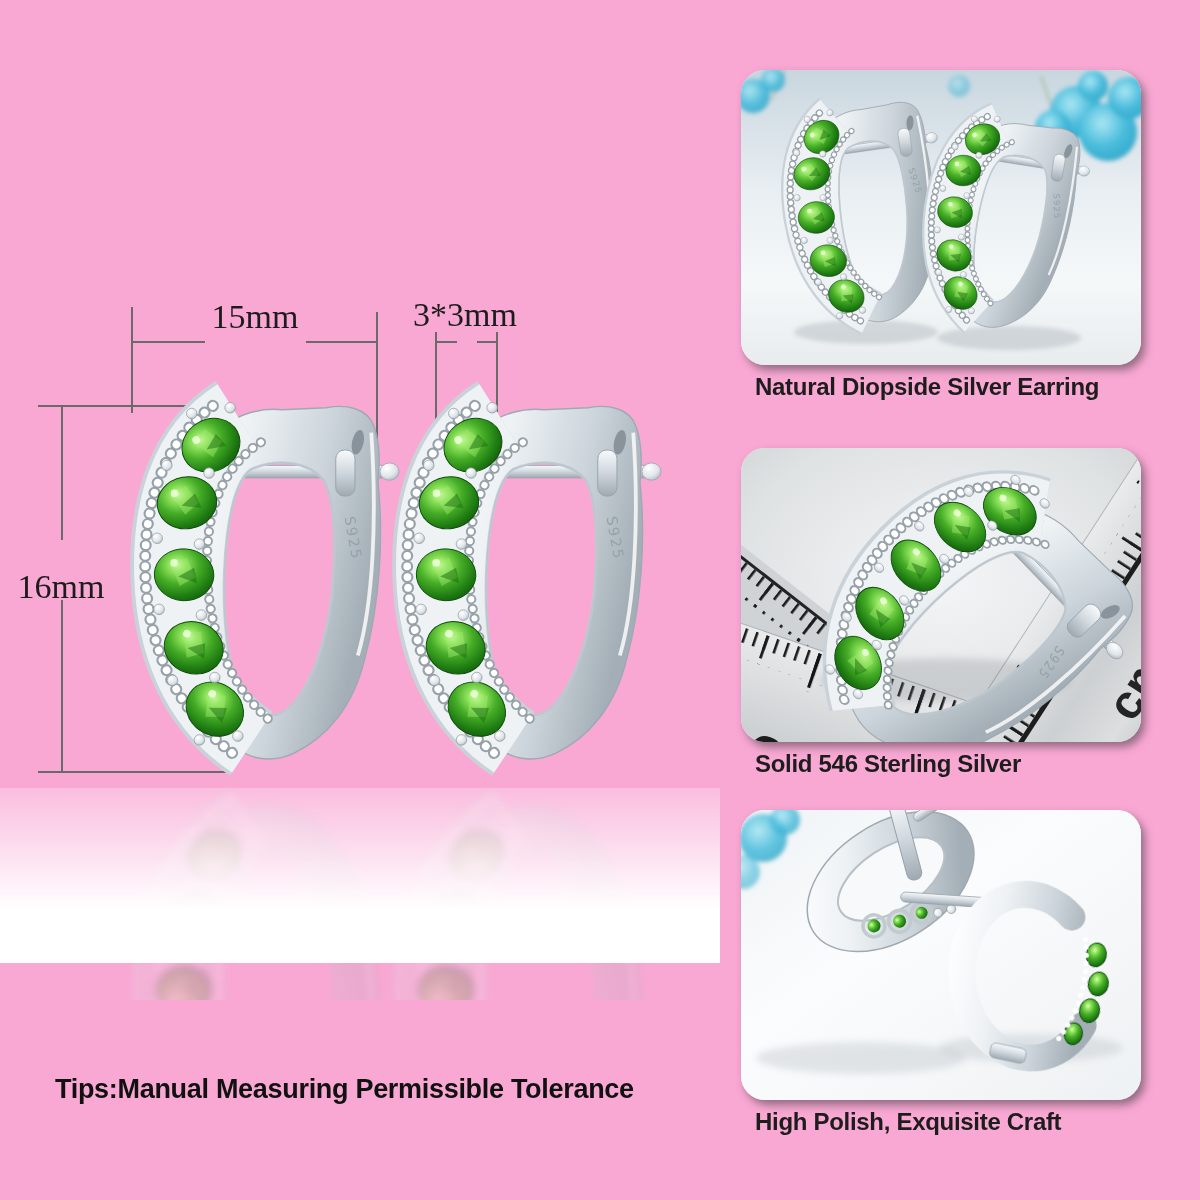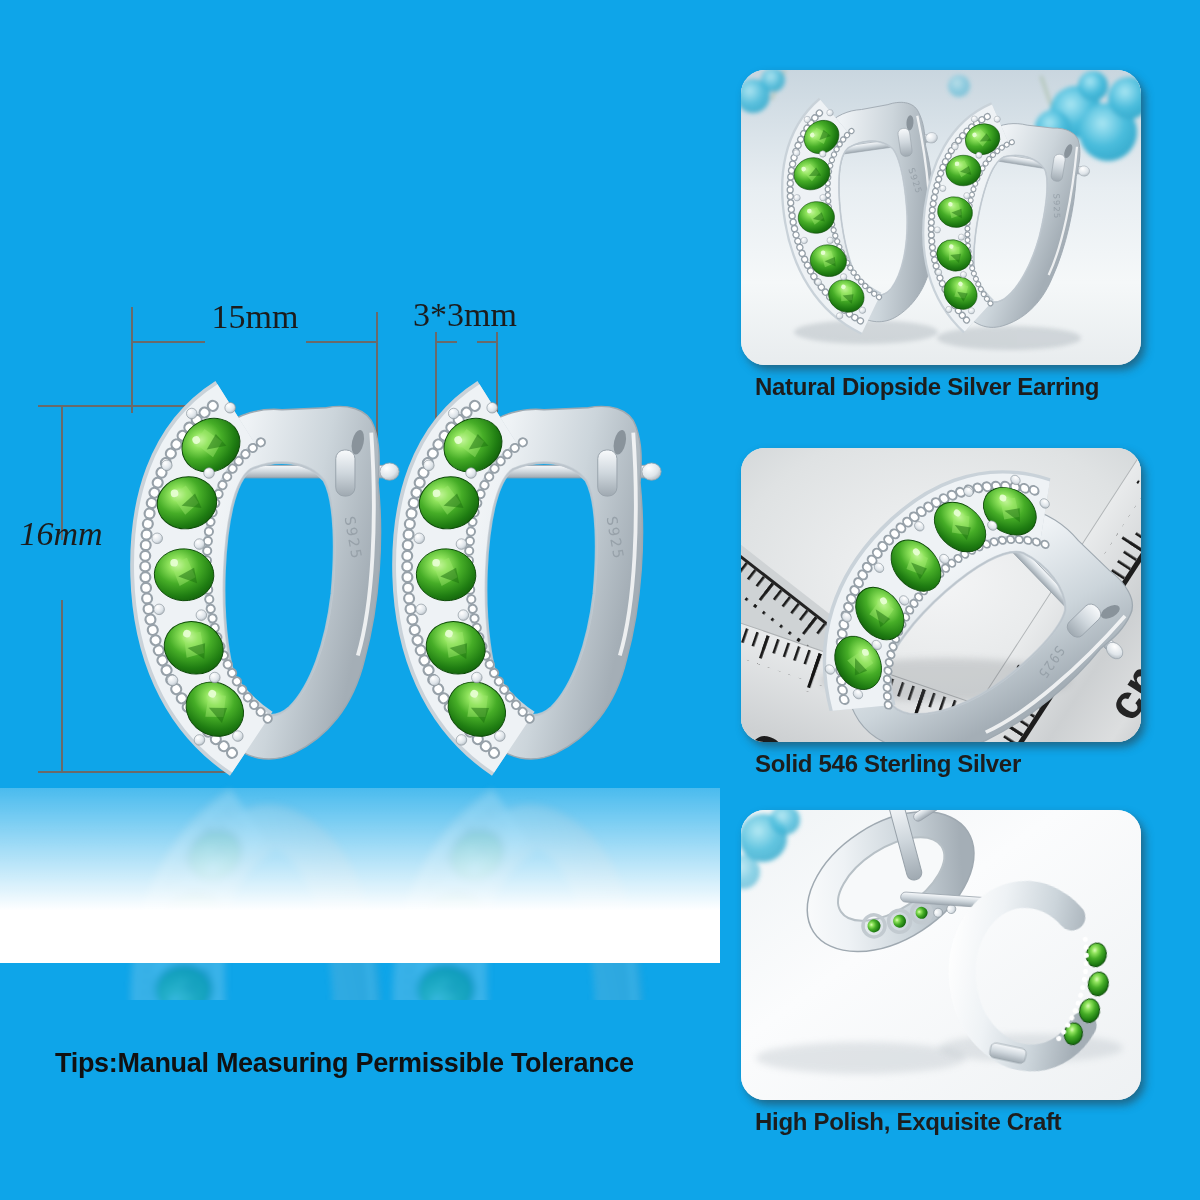--- a/index.html
+++ b/index.html
@@ -1,34 +1,34 @@
 <!DOCTYPE html>
 <html><head>
 <meta charset="utf-8">
 <style>
   html,body{margin:0;padding:0;background:#fff;}
-  .canvas{position:relative;width:1200px;height:1200px;background:#0ea5e9;overflow:hidden;
+  .canvas{position:relative;width:1200px;height:1200px;background:#f9a8d4;overflow:hidden;
           font-family:"Liberation Sans",sans-serif;}
   .dim-label{position:absolute;transform:translateX(-50%);
              font-family:"Liberation Serif","DejaVu Serif",serif;
              font-size:34px;color:#1c1c1c;white-space:nowrap;line-height:1;}
-  .tips{position:absolute;left:55px;top:1048px;font-weight:bold;font-size:27px;
+  .tips{position:absolute;left:55px;top:1074px;font-weight:bold;font-size:27px;
         letter-spacing:-0.3px;color:#111;}
   .card{position:absolute;width:400px;margin:0;}
   .card .photo-wrap{width:400px;border-radius:24px;overflow:hidden;
         box-shadow:4px 5px 9px rgba(45,45,45,.5);background:#eef1f3;}
   .card .photo-wrap svg{display:block;}
   .card figcaption{margin-top:8px;padding-left:14px;font-weight:bold;font-size:24px;
         letter-spacing:-0.3px;color:#1d1d1d;white-space:nowrap;}
   #card1{left:741px;top:70px;}
   #card2{left:741px;top:448px;}
   #card3{left:741px;top:810px;}
   #label15{left:255px;top:300px;}
   #label33{left:465px;top:298px;font-family:Liberation Serif, serif;}
-  #label16{left:61px;top:517px;font-style:italic;}
+  #label16{left:61px;top:570px;}
 </style>
 </head>
 <body>
 
 <div class="canvas">
 
   <svg width="720" height="1000" viewBox="0 0 720 1000" style="position:absolute;left:0;top:0">
     <defs>
       <linearGradient id="silverBody" x1="0" y1="0" x2="1" y2="0.35">
         <stop offset="0" stop-color="#ffffff"></stop>

